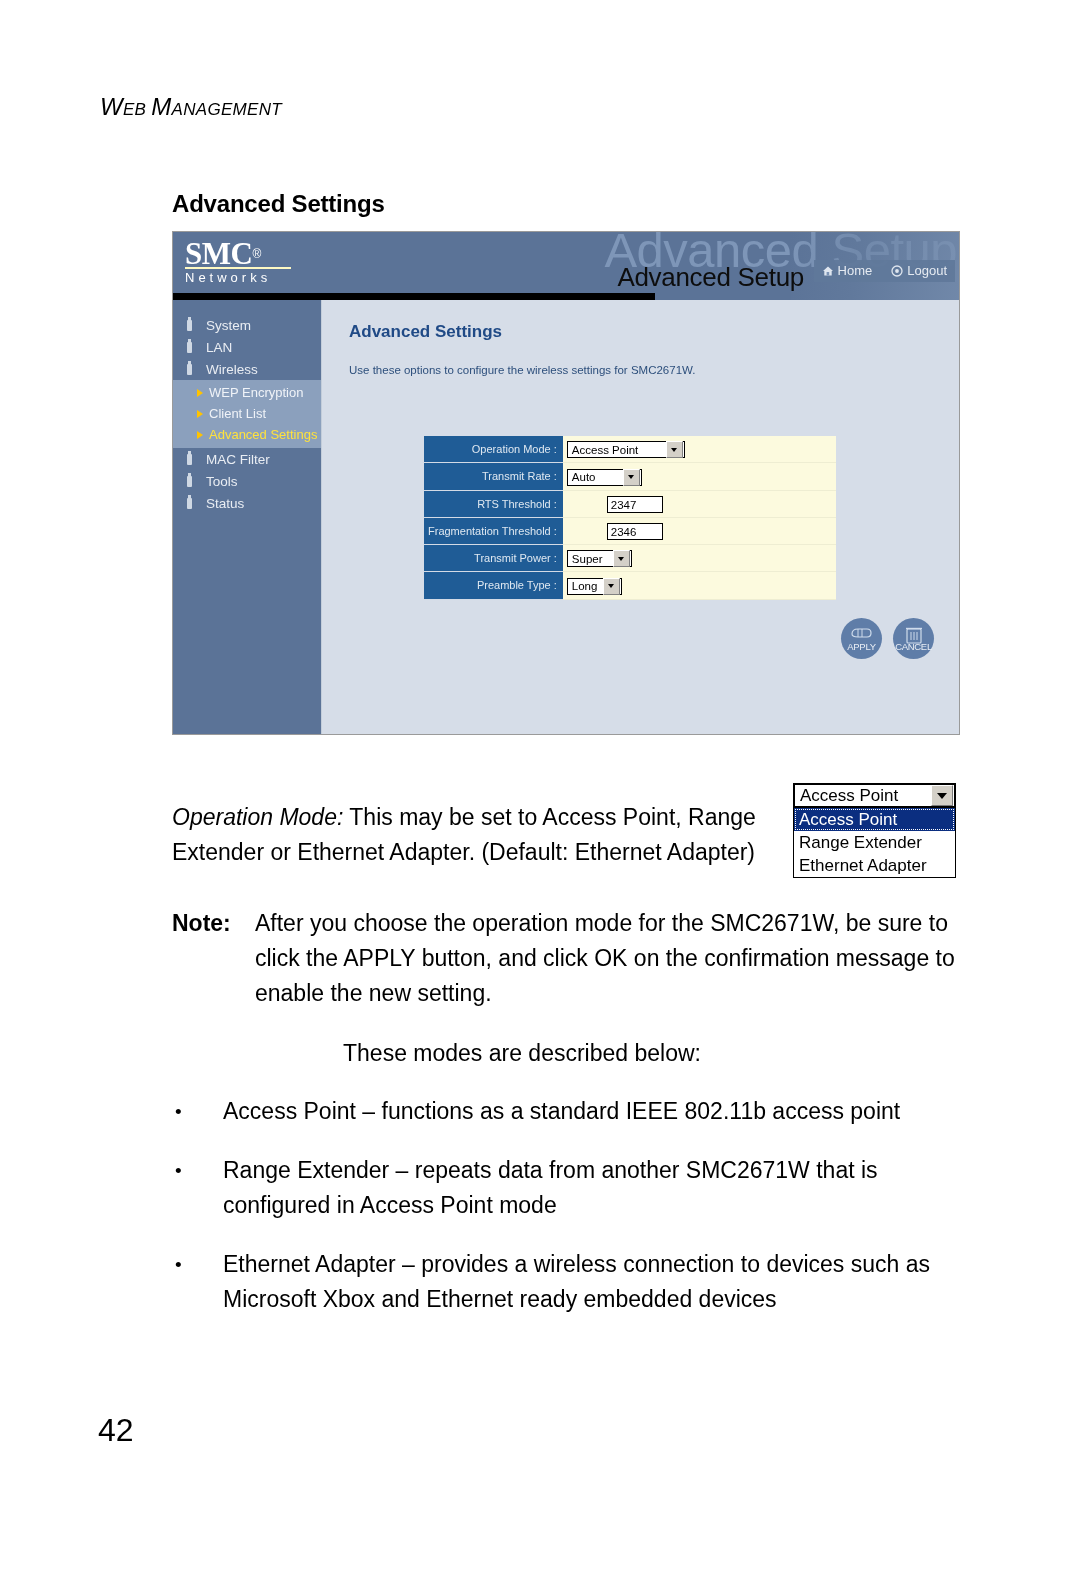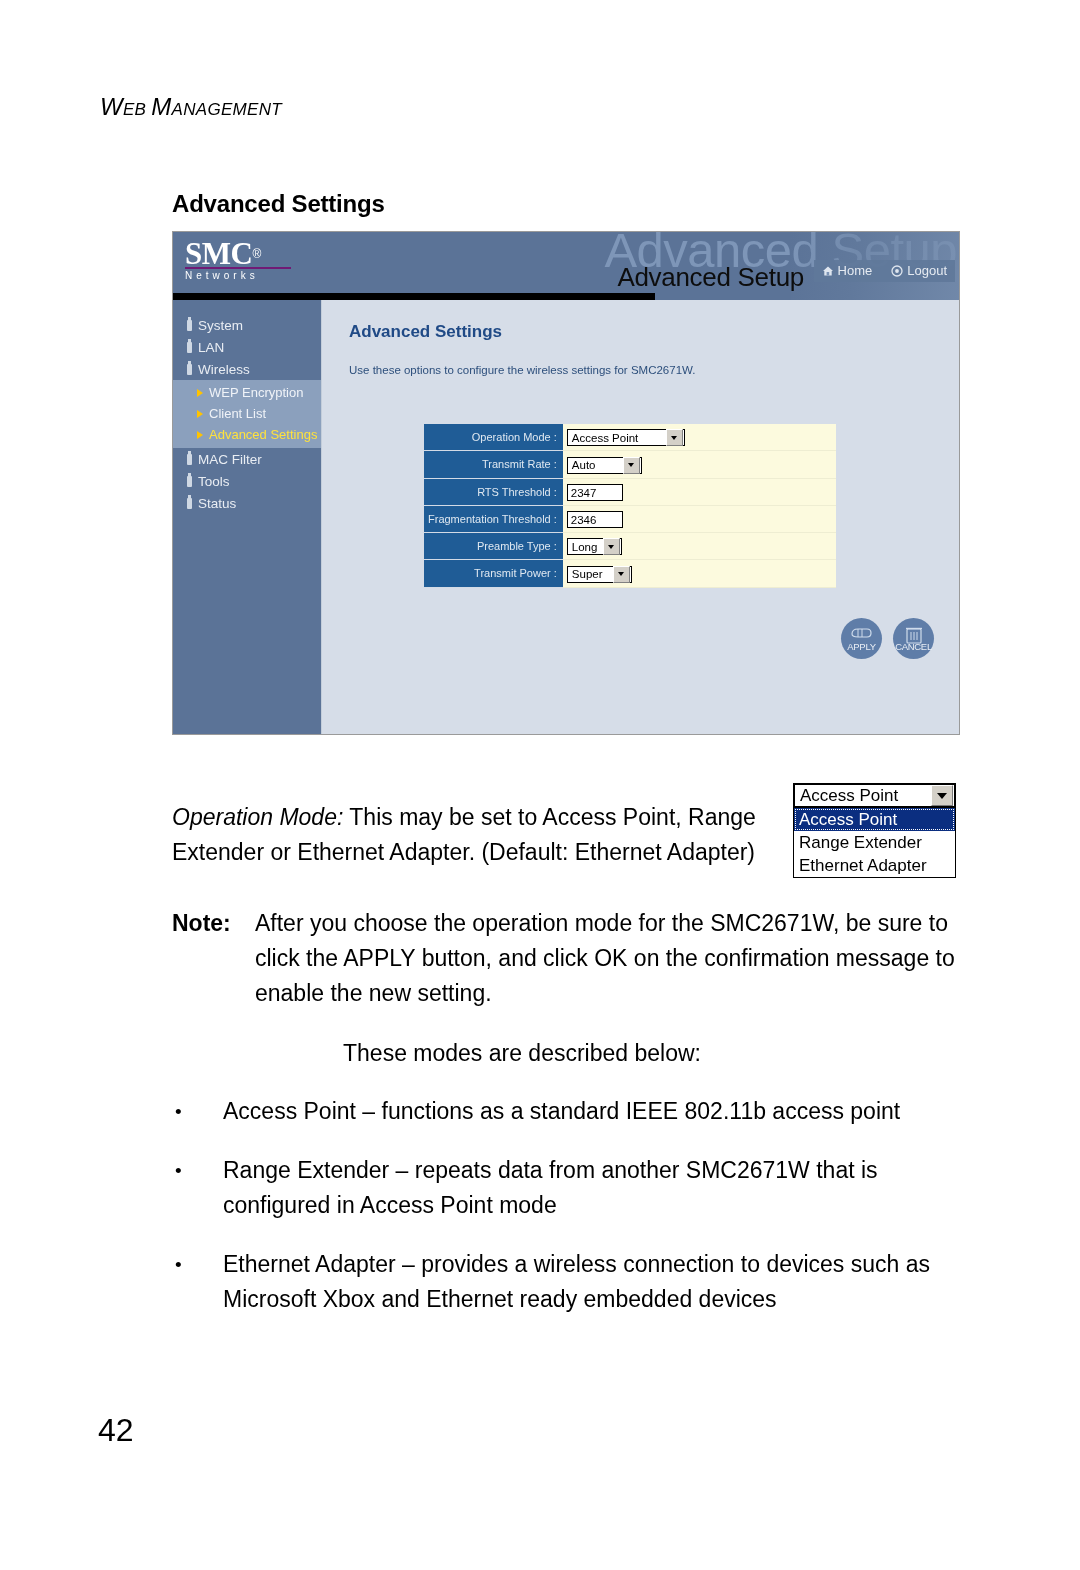--- a/index.html
+++ b/index.html
@@ -98,23 +98,23 @@
     letter-spacing: -0.5px;
     display: inline-block;
   }
   .logo .reg {
     font-size: 12px;
     vertical-align: super;
     line-height: 1;
   }
   .logo .netw {
     display: block;
-    font-size: 10px;
+    font-size: 13px;
     letter-spacing: 4px;
-    border-top: 2px solid #701a75;
+    border-top: 2px solid #fef9c3;
     padding-top: 1px;
     margin-top: -2px;
     width: 106px;
   }
   .setup-title {
     position: absolute;
     right: 155px;
     top: 30px;
     font-size: 26px;
     color: #0d0d0d;
@@ -159,21 +159,21 @@
   }
   .sidebar {
     width: 148px;
     background: #5b7397;
     padding-top: 14px;
     flex: none;
   }
   .nav-item {
     display: flex;
     align-items: center;
-    gap: 6px;
+    gap: 14px;
     padding: 0 0 0 14px;
     height: 22px;
     color: #e9edf3;
     font-size: 13.5px;
     white-space: nowrap;
   }
   .nav-item .bullet-i {
     width: 5px;
     height: 11px;
     background: #cfd8e4;
@@ -223,21 +223,21 @@
     left: 27px;
     top: 64px;
     font-size: 11.5px;
     color: #2d4f7c;
   }
 
   
   .settings-table {
     position: absolute;
     left: 102px;
-    top: 124px;
+    top: 136px;
     width: 412px;
     background: #ec4899;
     border-collapse: collapse;
   }
   .settings-table td {
     padding: 0;
     vertical-align: middle;
   }
   .lbl-cell {
     width: 126px;
@@ -296,20 +296,21 @@
   .w-input {
     display: inline-block;
     height: 17px;
     line-height: 16px;
     background: #ffffff;
     border: 1px solid #000000;
     font-size: 11.5px;
     padding: 0 3px;
     box-sizing: border-box;
     vertical-align: middle;
+    margin-left: 40px;
   }
 
   .action-buttons {
     position: absolute;
     right: 25px;
     top: 318px;
     display: flex;
     gap: 11px;
   }
   .circ-btn {
@@ -564,35 +565,35 @@
             <span class="w-input" style="width:56px">2347</span>
           </td>
         </tr>
         <tr>
           <td class="lbl-cell">Fragmentation Threshold :</td>
           <td class="val-cell">
             <span class="w-input" style="width:56px">2346</span>
           </td>
         </tr>
         <tr>
-          <td class="lbl-cell">Preamble Type :</td>
+          <td class="lbl-cell">Transmit Power :</td>
           <td class="val-cell">
-            <span class="w-select" style="width:55px">
-              <span class="sel-text">Long</span>
+            <span class="w-select" style="width:65px">
+              <span class="sel-text">Super</span>
               <span class="sel-btn">
                     <span class="caret"></span>
                   </span>
             </span>
           </td>
         </tr>
         <tr>
-          <td class="lbl-cell">Transmit Power :</td>
+          <td class="lbl-cell">Preamble Type :</td>
           <td class="val-cell">
-            <span class="w-select" style="width:65px">
-              <span class="sel-text">Super</span>
+            <span class="w-select" style="width:55px">
+              <span class="sel-text">Long</span>
               <span class="sel-btn">
                     <span class="caret"></span>
                   </span>
             </span>
           </td>
         </tr>
       </tbody>
         </table>
 
       <div class="action-buttons">

